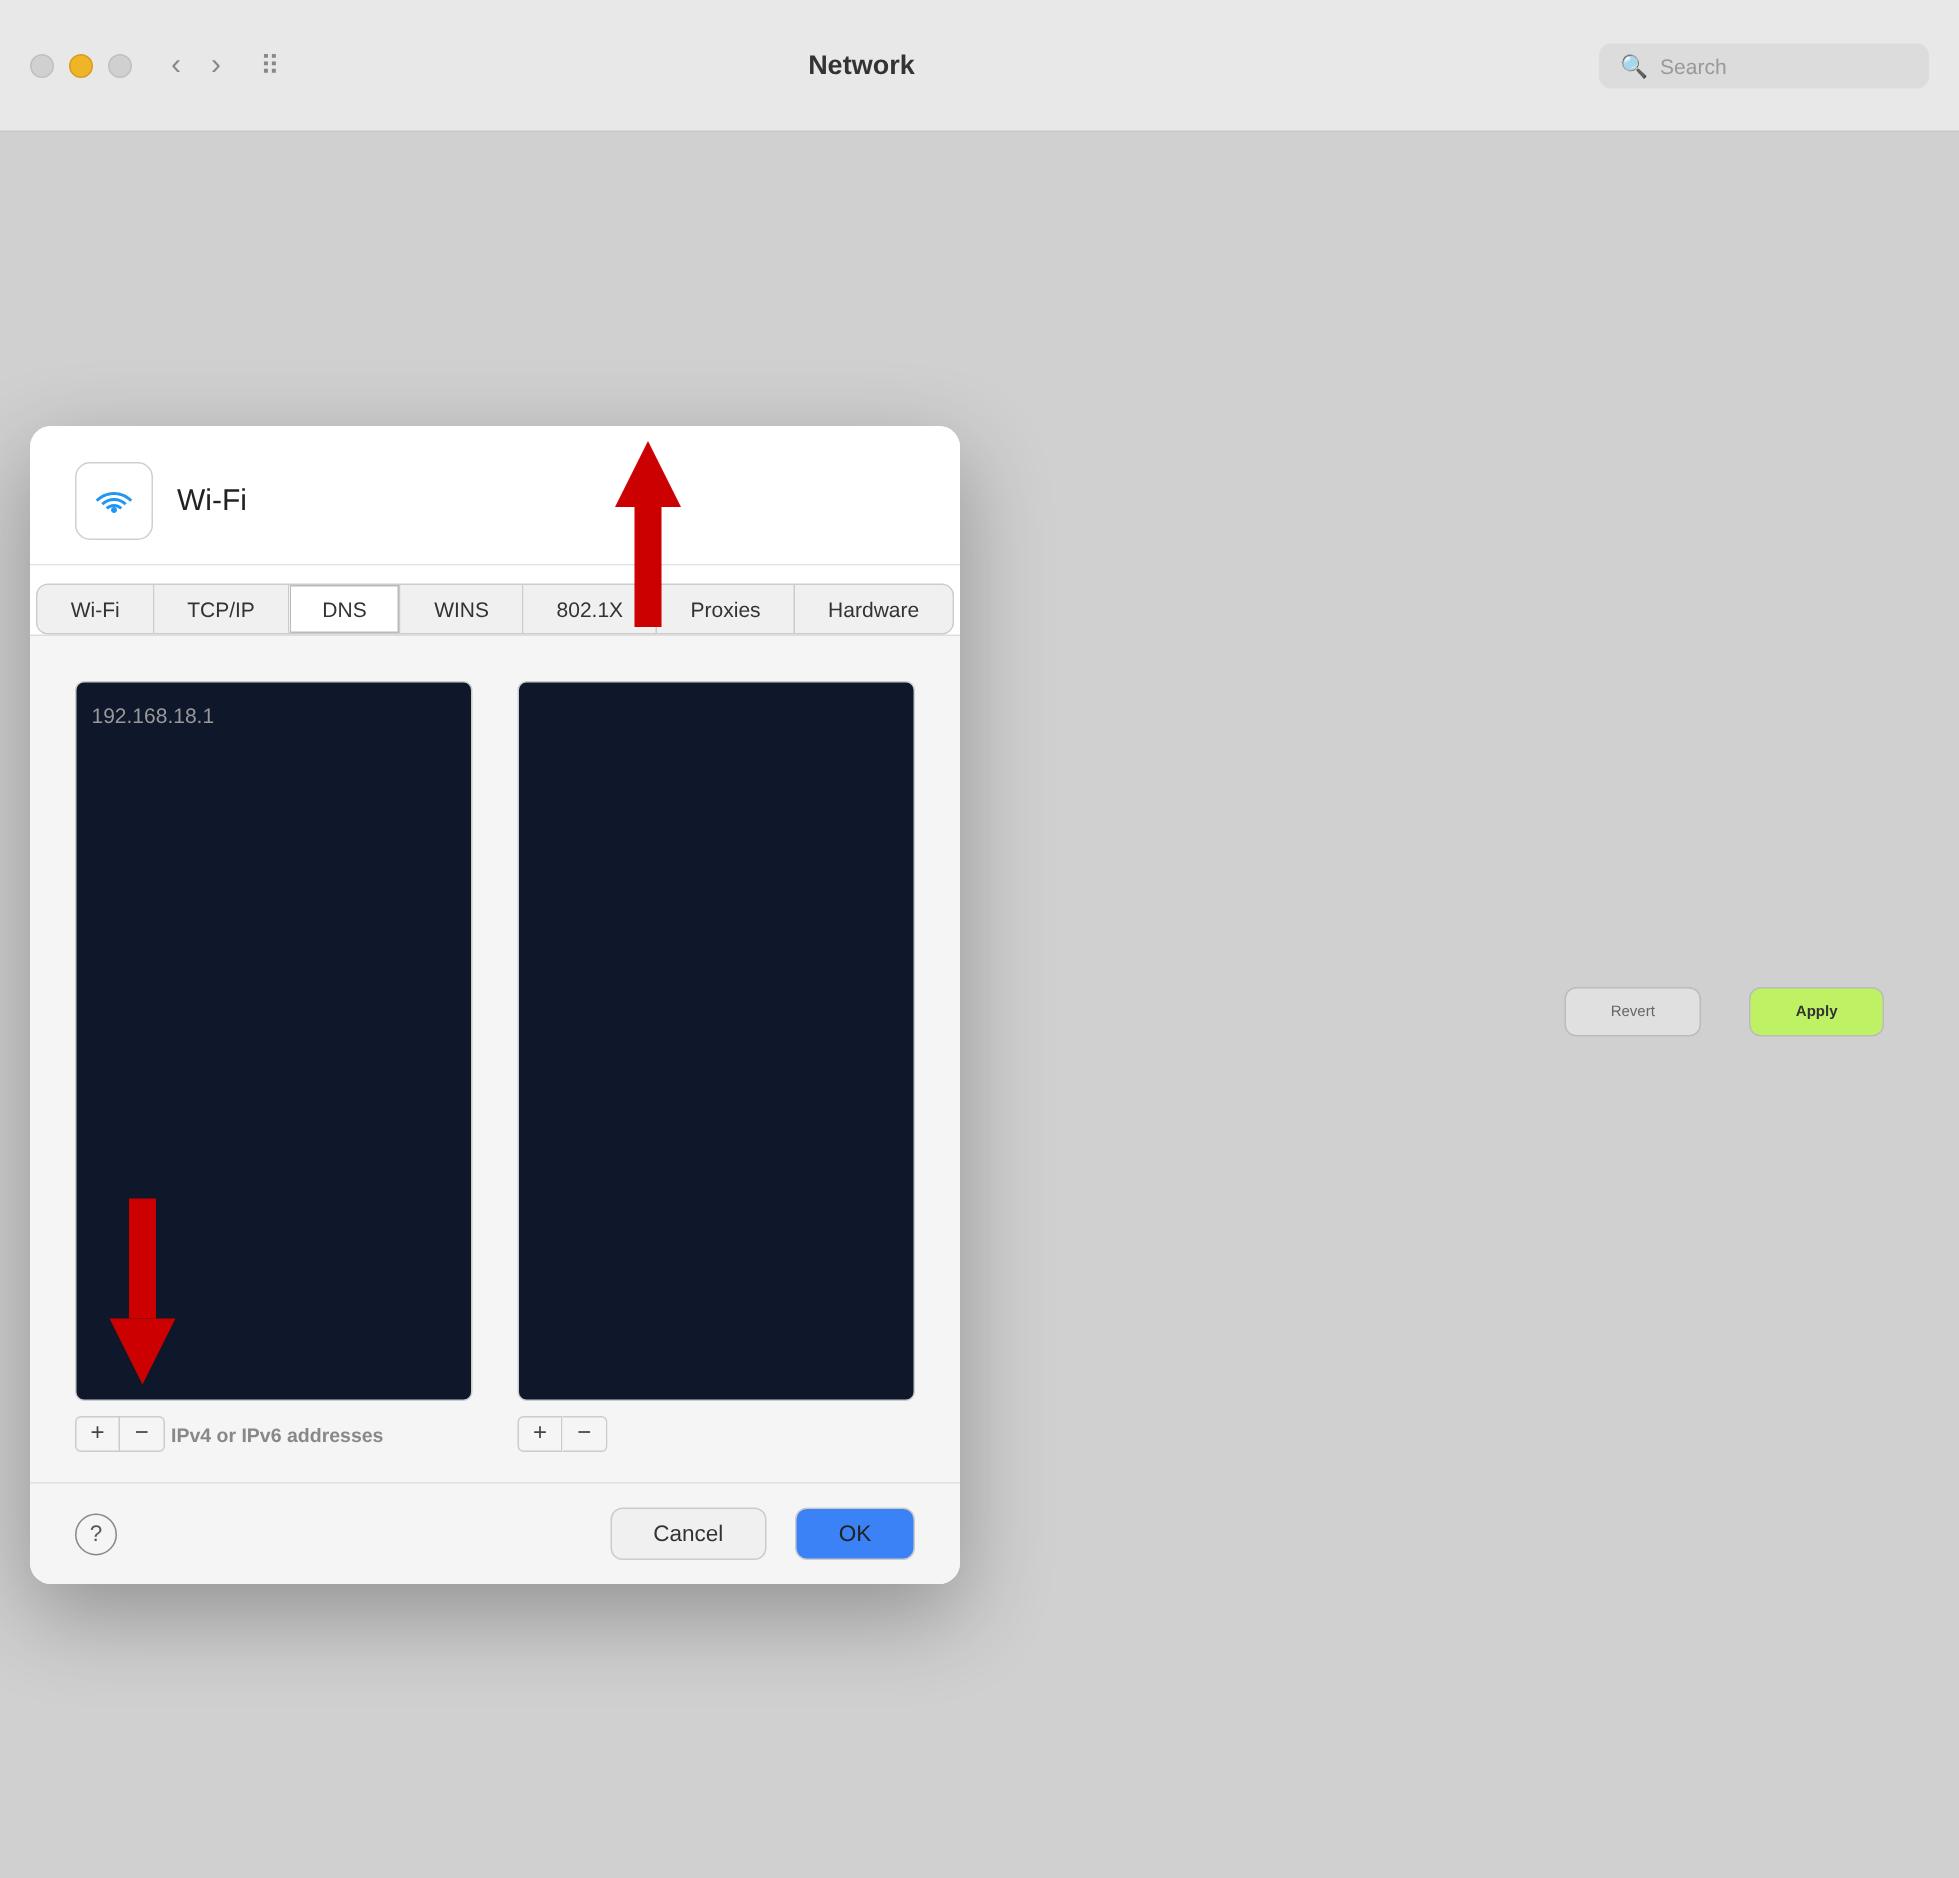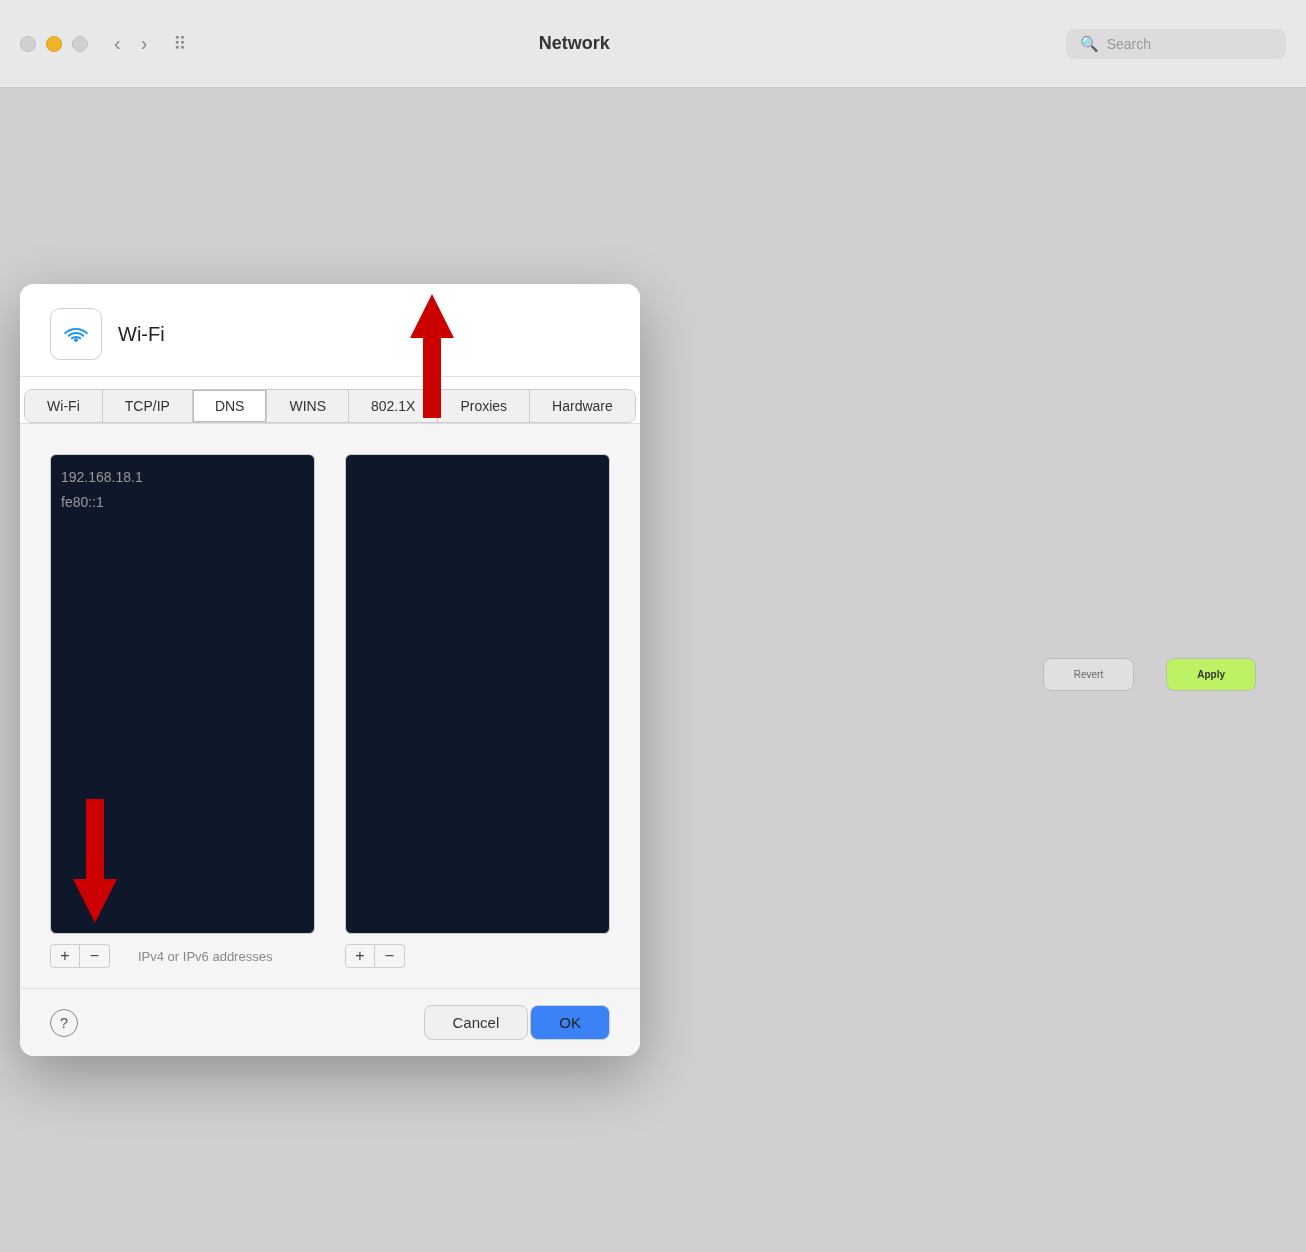--- a/index.html
+++ b/index.html
@@ -229,21 +229,22 @@
       justify-content: center;
       color: #444;
     }
 
     .btn-plus { border-radius: 4px 0 0 4px; }
     .btn-minus { border-radius: 0 4px 4px 0; border-left: none; }
 
     .address-hint {
       font-size: 13px;
       color: #888;
-      margin-left: 28px;
+      margin-left: 4px;
+      font-weight: bold;
     }
 
     
     .dialog-footer {
       display: flex;
       justify-content: space-between;
       align-items: center;
       padding: 16px 30px;
       background: #f5f5f5;
       border-top: 1px solid #e0e0e0;
@@ -258,21 +259,21 @@
       color: #555;
       font-size: 15px;
       cursor: pointer;
       display: flex;
       align-items: center;
       justify-content: center;
     }
 
     .footer-right {
       display: flex;
-      gap: 2px;
+      gap: 19px;
       margin-left: 32px;
     }
 
     .btn-cancel, .btn-ok {
       padding: 8px 28px;
       border-radius: 8px;
       font-size: 15px;
       cursor: pointer;
       border: 1px solid #ccc;
     }
@@ -372,21 +373,20 @@
       <div style="position:absolute; top:-130px; left:390px; display:flex; flex-direction:column; align-items:center; pointer-events:none;">
         <div style="width:0;height:0;border-left:22px solid transparent;border-right:22px solid transparent;border-bottom:44px solid #cc0000;"></div>
         <div style="width:18px;height:80px;background:#cc0000;"></div>
       </div>
 
       <div class="dns-columns">
 
         <div class="dns-column">
           <div class="list-box">
             <div class="list-item-text">192.168.18.1</div>
-            <div class="list-item-text">fe80::1</div>
 
             <div style="position:absolute; bottom:10px; left:22px; display:flex; flex-direction:column; align-items:center; pointer-events:none;">
               <div style="width:18px;height:80px;background:#cc0000;"></div>
               <div style="width:0;height:0;border-left:22px solid transparent;border-right:22px solid transparent;border-top:44px solid #cc0000;"></div>
             </div>
           </div>
           <div class="list-controls">
             <button class="btn-plus">+</button>
             <button class="btn-minus">−</button>
             <span class="address-hint">IPv4 or IPv6 addresses</span>

